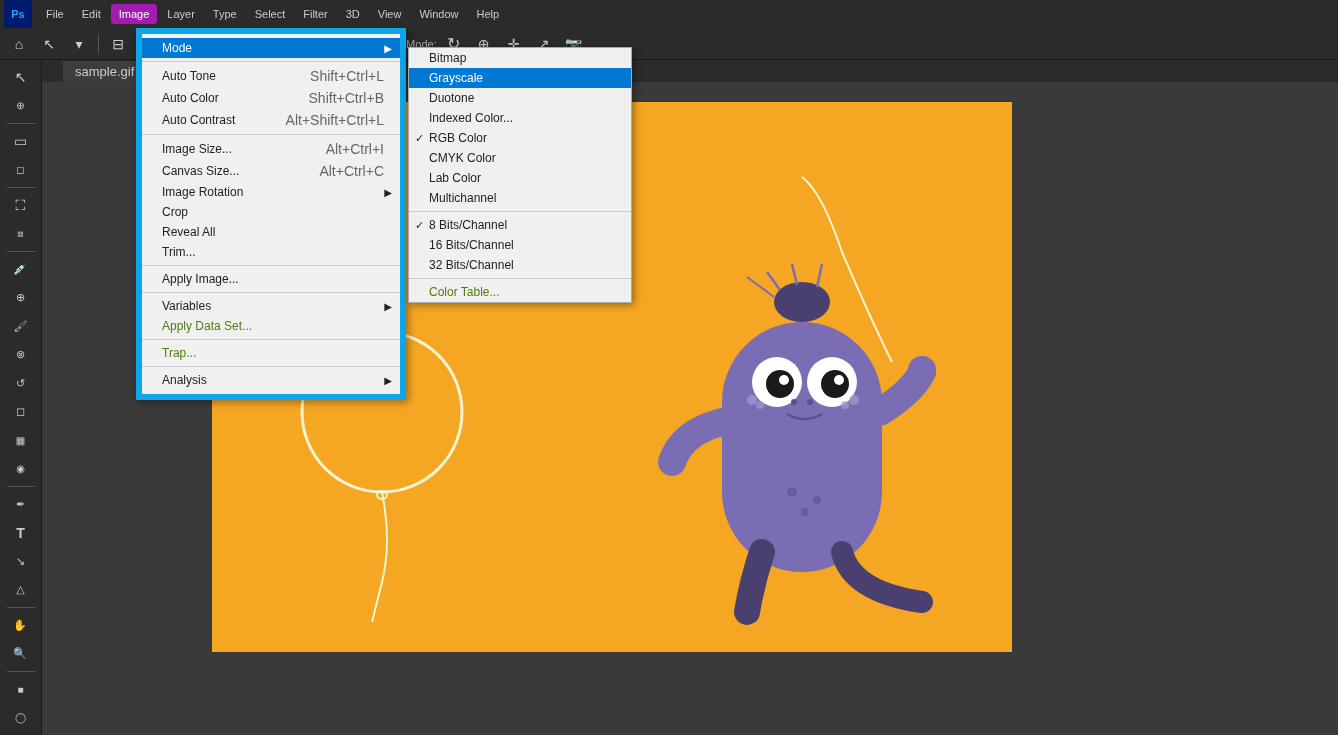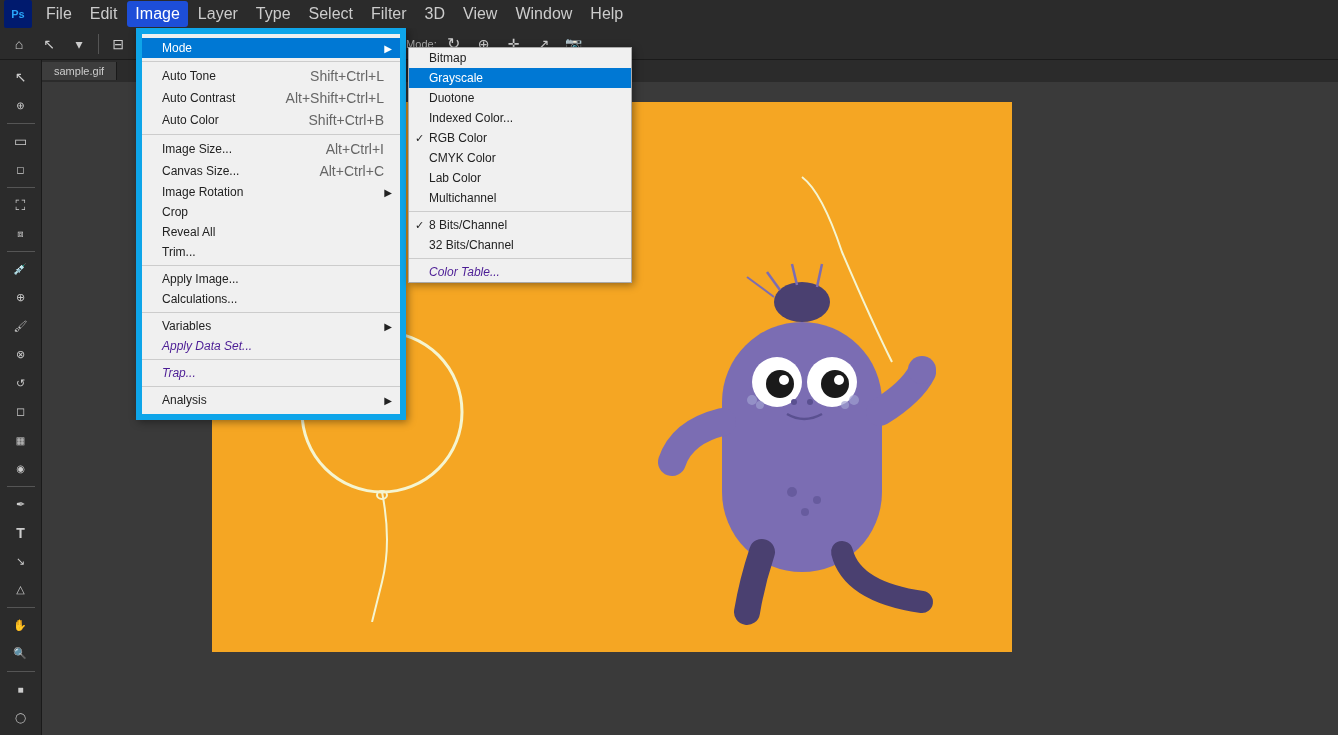--- a/index.html
+++ b/index.html
@@ -14,23 +14,23 @@
       padding: 0 4px;
       gap: 2px;
       position: relative;
       z-index: 1000;
     }
     .menu-item {
       padding: 4px 8px;
       color: #ccc;
       cursor: pointer;
       border-radius: 3px;
-      font-size: 16px;
-    }
-    .menu-item.active { background: #1d4ed8; color: #fff; }
+      font-size: 11px;
+    }
+    .menu-item.active { background: #a21caf; color: #fff; }
 
     
     #toolbar {
       height: 32px;
       background: #2b2b2b;
       display: flex;
       align-items: center;
       padding: 0 6px;
       gap: 4px;
       border-bottom: 1px solid #1a1a1a;
@@ -86,23 +86,24 @@
     #tab-bar {
       height: 22px;
       background: #2b2b2b;
       display: flex;
       align-items: center;
     }
     .tab {
       padding: 3px 12px;
       background: #3d3d3d;
       color: #ccc;
-      font-size: 11px;
+      font-size: 13px;
       border-right: 1px solid #1a1a1a;
       cursor: pointer;
+      margin-left: 21px;
     }
     #canvas-content {
       width: 100%;
       height: calc(100% - 22px);
       background: #3a3a3a;
       position: relative;
       display: flex;
       align-items: center;
       justify-content: center;
     }
@@ -134,21 +135,21 @@
       display: flex;
       align-items: center;
       justify-content: space-between;
       padding: 3px 16px 3px 20px;
       cursor: pointer;
       font-size: 12px;
       color: #222;
       white-space: nowrap;
       position: relative;
     }
-    .menu-row.disabled { color: #4c1d95; cursor: default; font-style: italic; }
+    .menu-row.disabled { color: #4d7c0f; cursor: default; }
     .menu-row.has-sub::after {
       content: '▶';
       font-size: 10px;
       position: absolute;
       right: 8px;
     }
     .menu-row .shortcut {
       color: #666;
       font-size: 14px;
       margin-left: 20px;
@@ -342,27 +343,27 @@
 </div>
 
 <div id="image-menu">
   <div class="menu-row highlighted has-sub">Mode</div>
   <div class="menu-sep"></div>
   <div class="menu-row">
     <span>Auto Tone</span>
     <span class="shortcut">Shift+Ctrl+L</span>
   </div>
   <div class="menu-row">
+    <span>Auto Color</span>
+    <span class="shortcut">Shift+Ctrl+B</span>
+  </div>
+  <div class="menu-row">
     <span>Auto Contrast</span>
     <span class="shortcut">Alt+Shift+Ctrl+L</span>
   </div>
-  <div class="menu-row">
-    <span>Auto Color</span>
-    <span class="shortcut">Shift+Ctrl+B</span>
-  </div>
   <div class="menu-sep"></div>
   <div class="menu-row">
     <span>Image Size...</span>
     <span class="shortcut">Alt+Ctrl+I</span>
   </div>
   <div class="menu-row">
     <span>Canvas Size...</span>
     <span class="shortcut">Alt+Ctrl+C</span>
   </div>
   <div class="menu-row has-sub">
@@ -374,23 +375,20 @@
   <div class="menu-row">
     <span>Reveal All</span>
   </div>
   <div class="menu-row">
     <span>Trim...</span>
   </div>
   <div class="menu-sep"></div>
   <div class="menu-row">
     <span>Apply Image...</span>
   </div>
-  <div class="menu-row">
-    <span>Calculations...</span>
-  </div>
   <div class="menu-sep"></div>
   <div class="menu-row has-sub">
     <span>Variables</span>
   </div>
   <div class="menu-row disabled">
     <span>Apply Data Set...</span>
   </div>
   <div class="menu-sep"></div>
   <div class="menu-row disabled">
     <span>Trap...</span>
@@ -424,19 +422,22 @@
     <span>Lab Color</span>
   </div>
   <div class="menu-row">
     <span>Multichannel</span>
   </div>
   <div class="menu-sep"></div>
   <div class="menu-row check">
     <span>8 Bits/Channel</span>
   </div>
   <div class="menu-row">
+    <span>16 Bits/Channel</span>
+  </div>
+  <div class="menu-row">
     <span>32 Bits/Channel</span>
   </div>
   <div class="menu-sep"></div>
   <div class="menu-row disabled">
     <span>Color Table...</span>
   </div>
 </div>
 
 </body></html>

